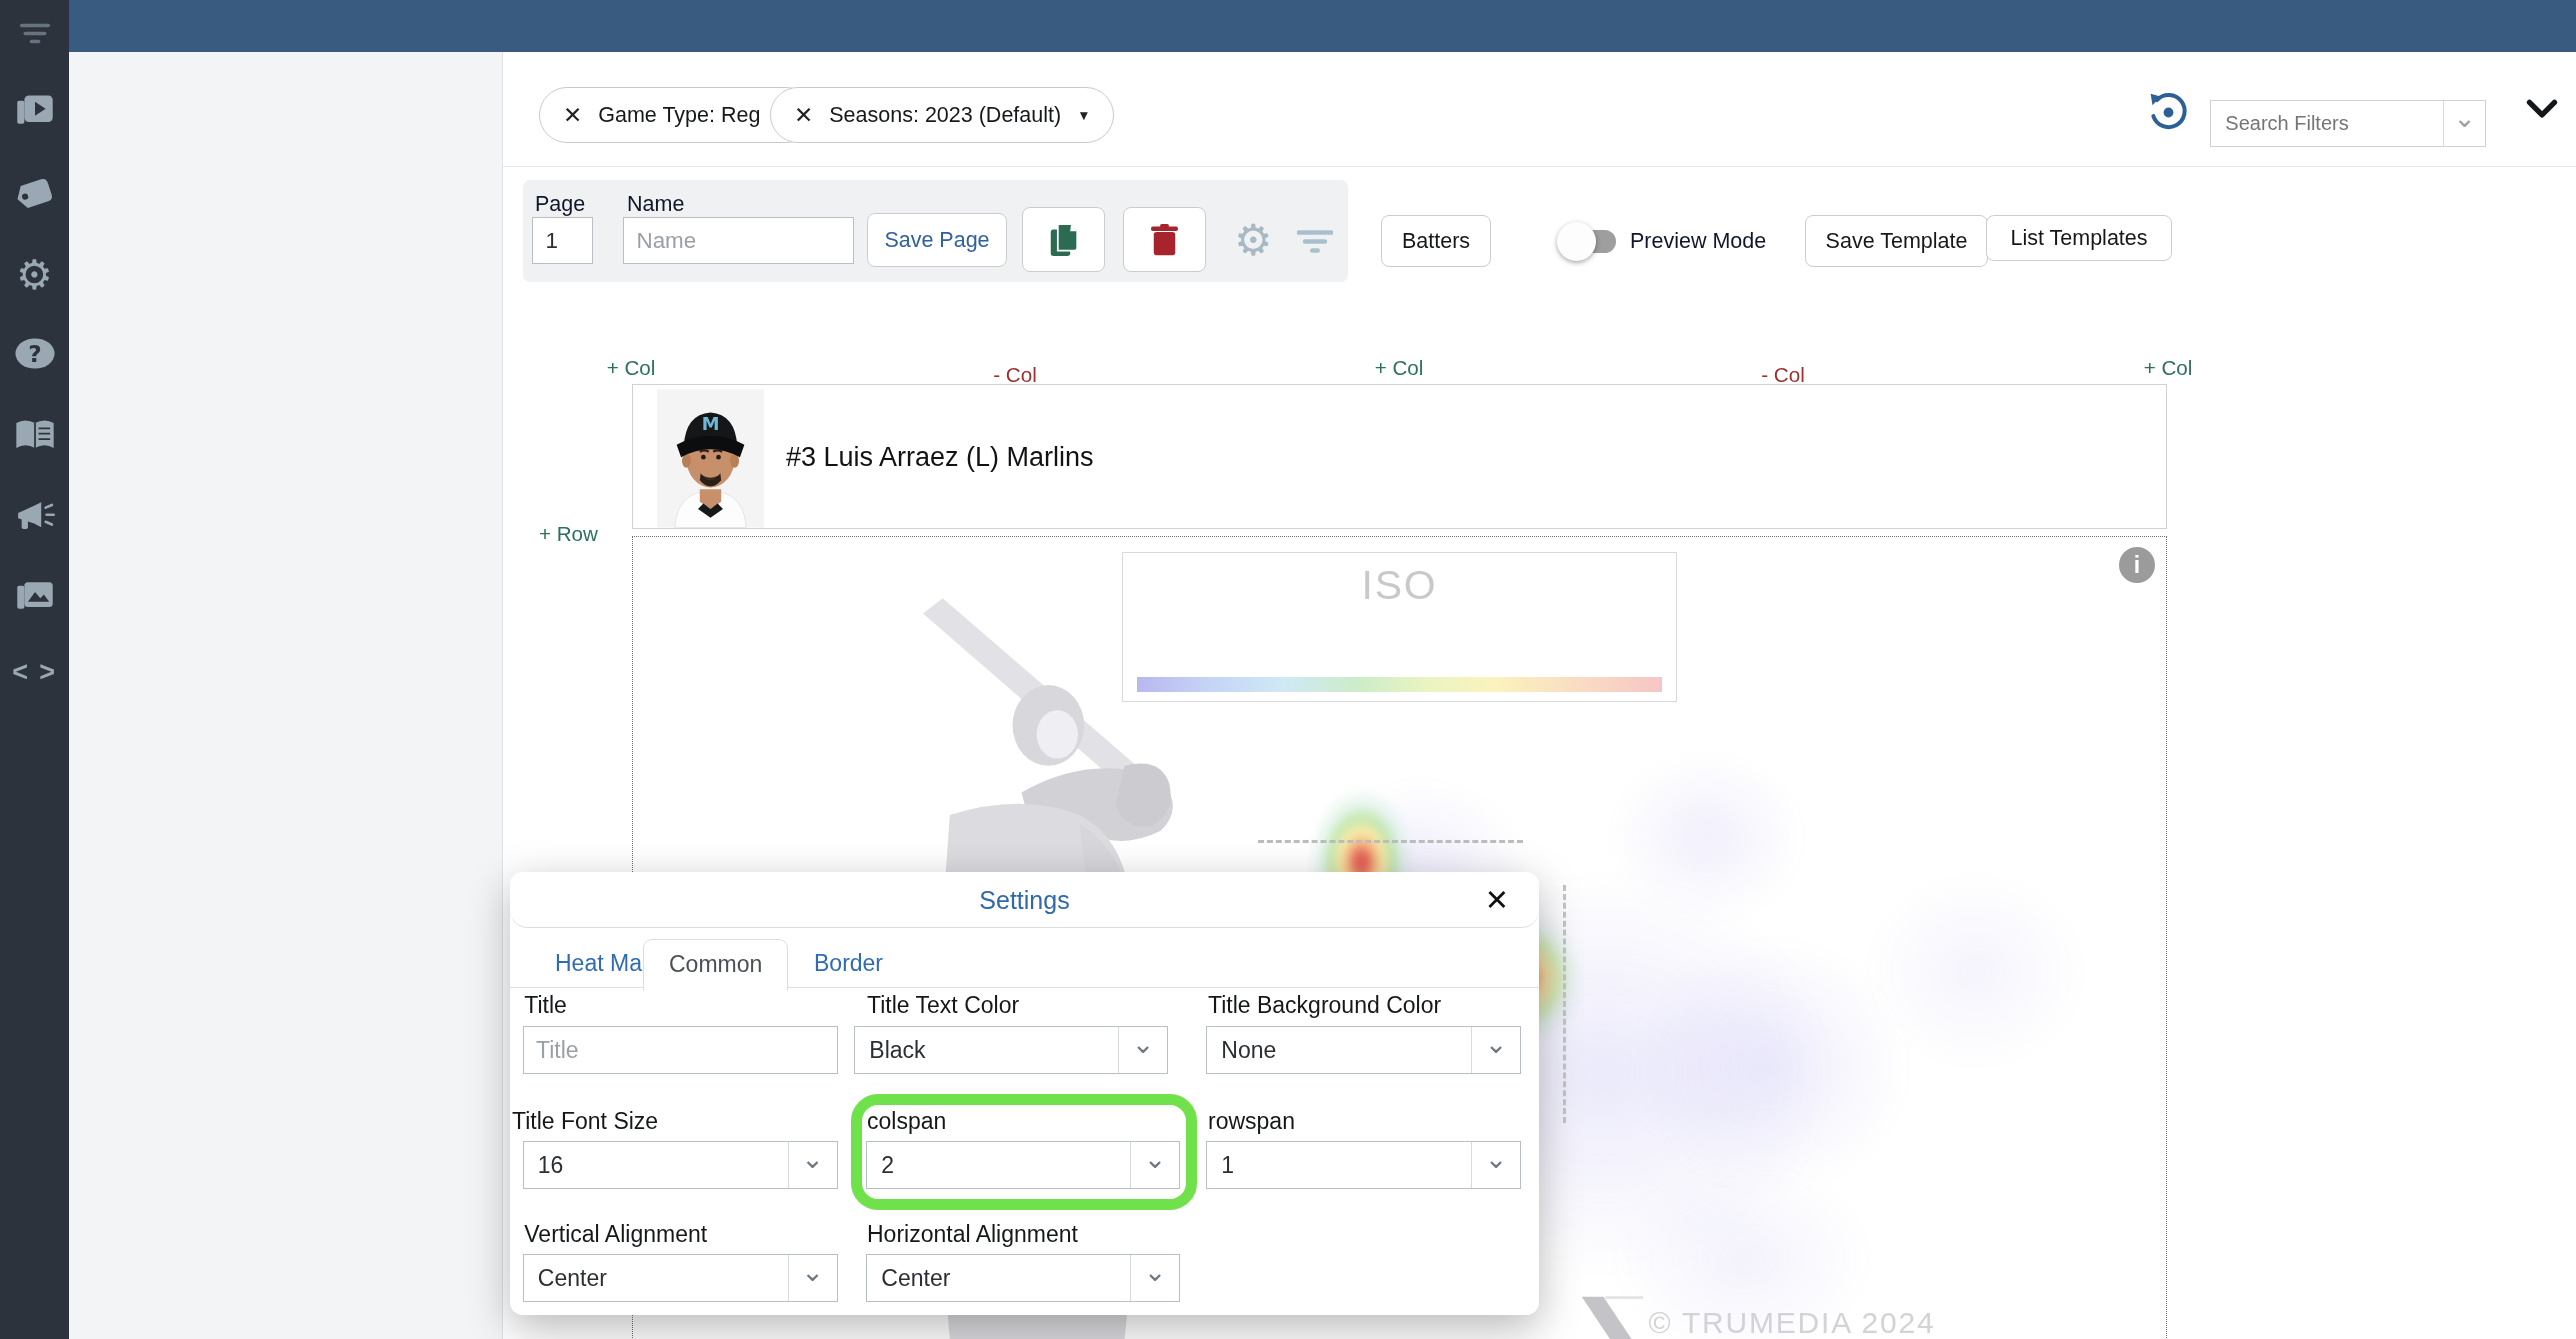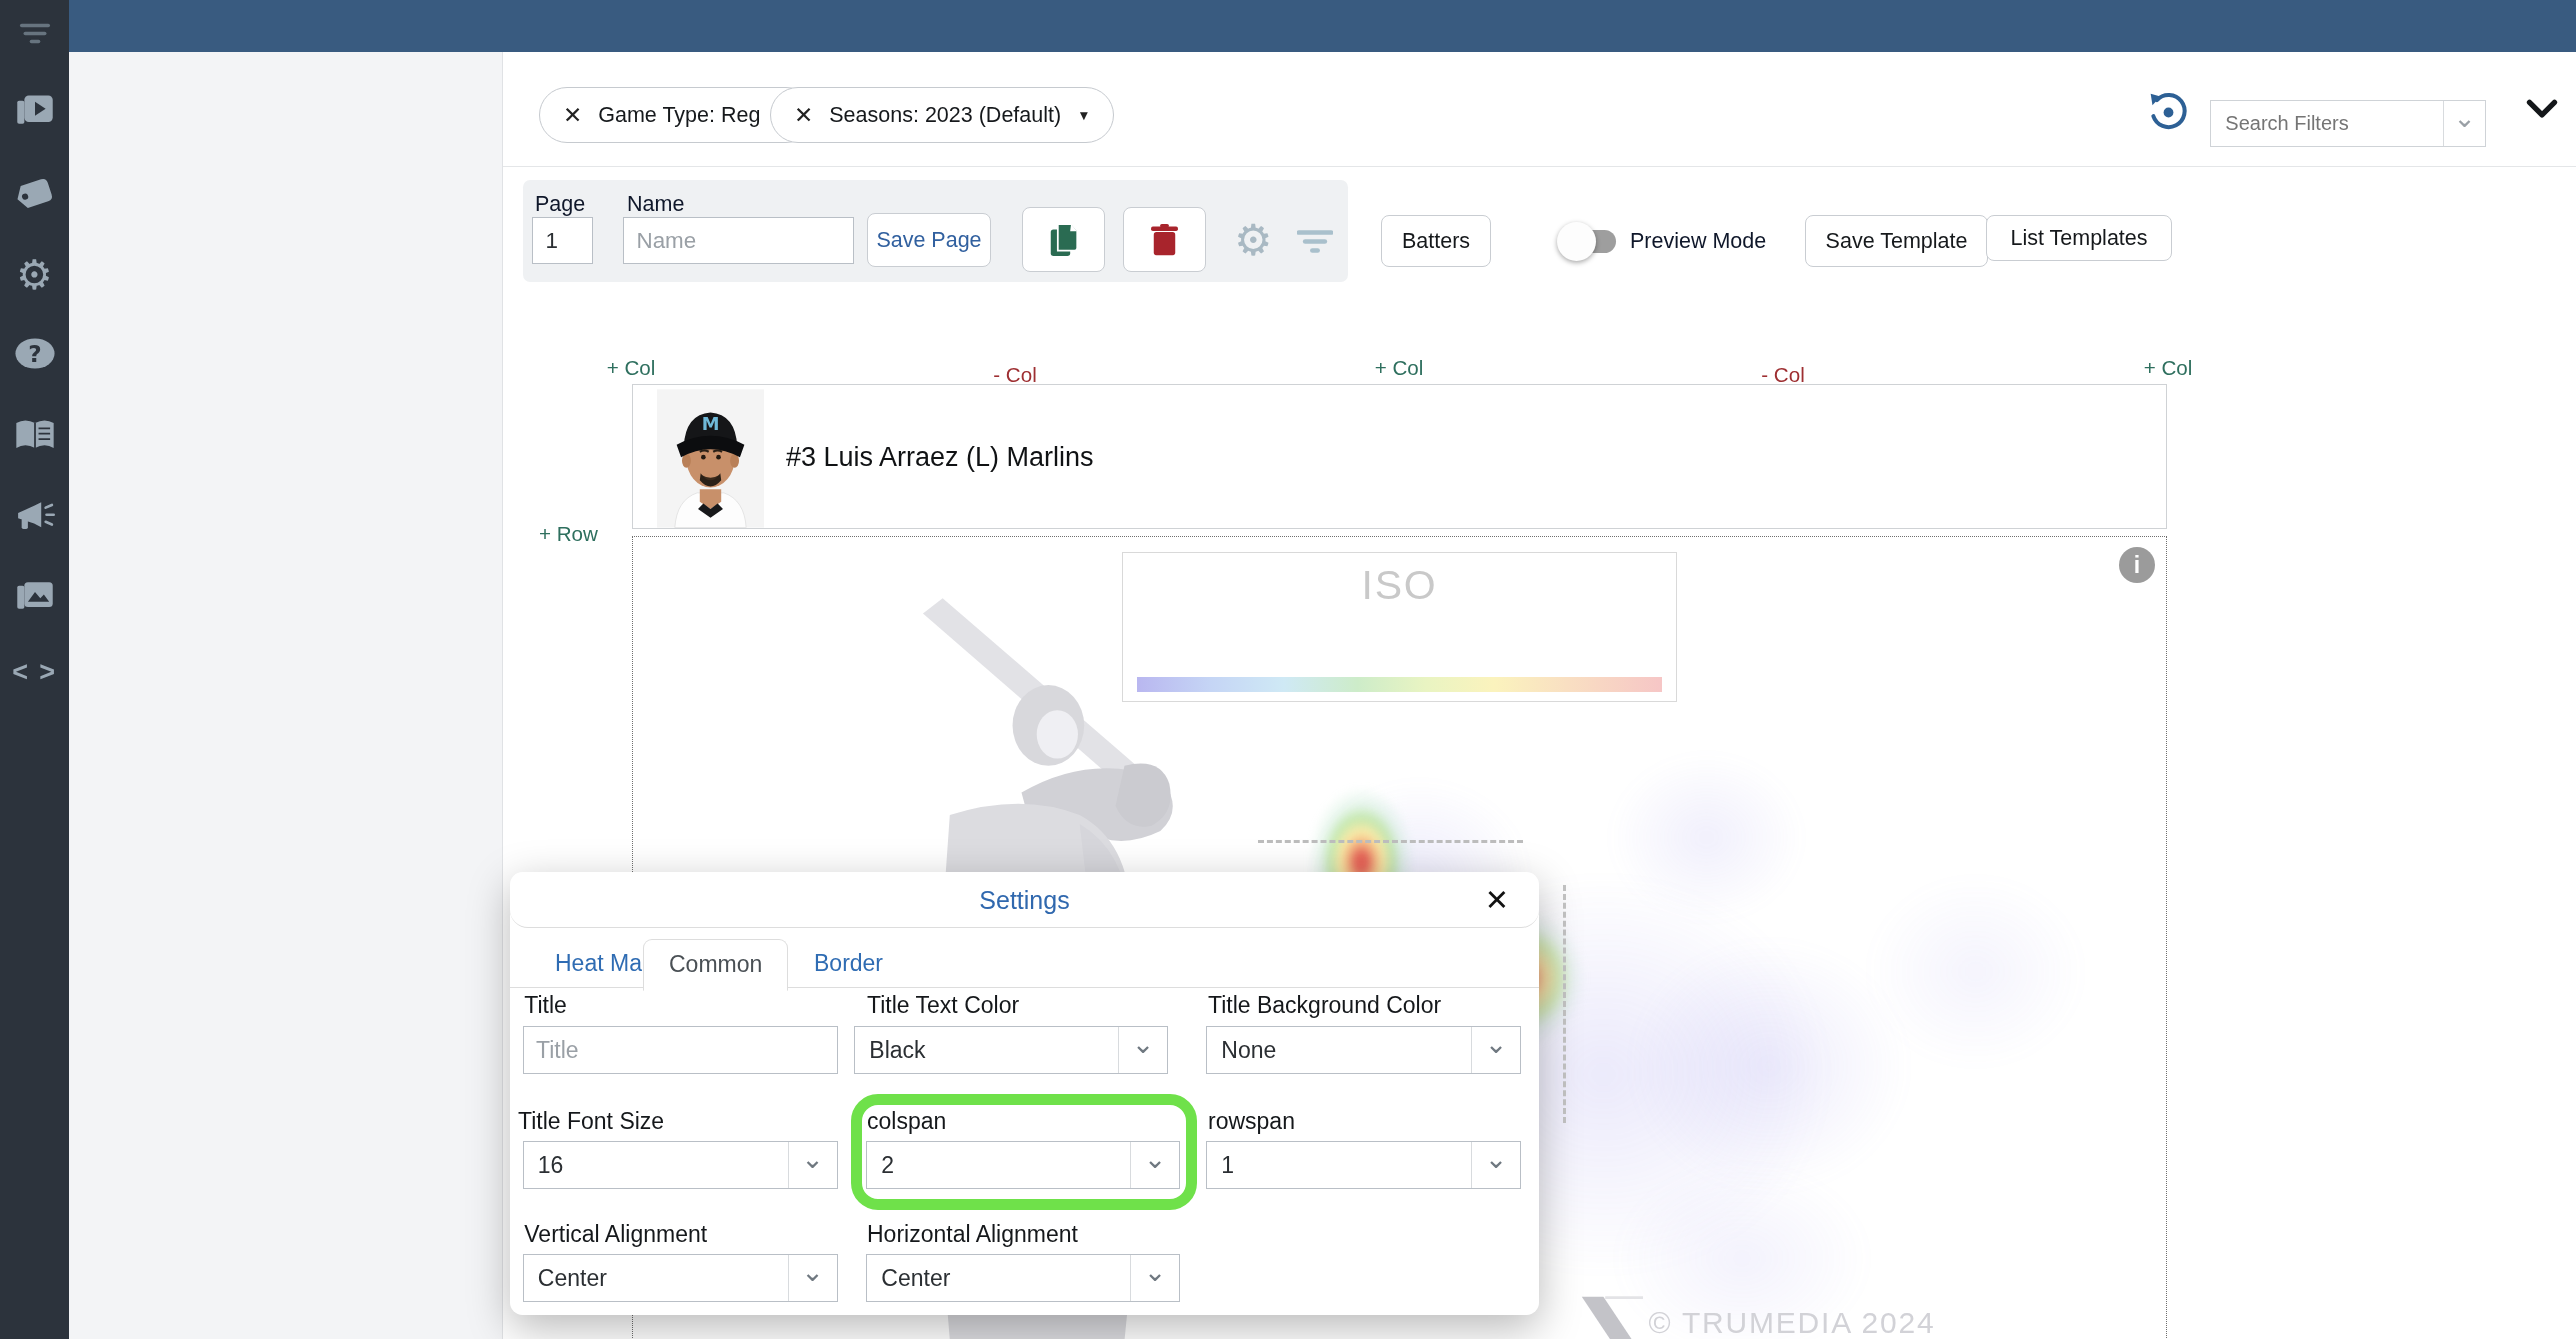--- a/index.html
+++ b/index.html
@@ -199,21 +199,21 @@
     <svg width="36" height="25" viewBox="0 0 40 28">
         <polyline points="6,6 20,20 34,6" fill="none" stroke="#14171a" stroke-width="6" stroke-linecap="round" stroke-linejoin="round"></polyline>
       </svg>
   </span>
 
   <div class="abs toolblock"></div>
   <span class="lbl" style="left:535px;top:192px">Page</span>
   <input class="inp" style="left: 532px; top: 217px; width: 61px; height: 47px;" value="1">
   <span class="lbl" style="left:627px;top:192px">Name</span>
   <input class="inp" style="left: 623px; top: 217px; width: 231px; height: 47px;" placeholder="Name">
-  <button class="btn" style="left:867px;top:213px;width:124px;height:54px;color:#31609f">Save Page</button>
+  <button class="btn" style="left:867px;top:213px;width:140px;height:54px;color:#31609f">Save Page</button>
   <button class="btn" style="left:1022px;top:207px;width:83px;height:65px">
     <svg width="30" height="36" viewBox="0 0 34 40">
         <rect x="2" y="8" width="22" height="30" rx="3" fill="#2a6b52"></rect>
         <path d="M10 2 L26 2 L32 9 L32 29 Q32 32 29 32 L10 32 Z" fill="#2a6b52" stroke="#fff" stroke-width="2"></path>
         <polygon points="25,2 32,10 24,10" fill="#fff"></polygon>
       </svg>
   </button>
   <button class="btn" style="left:1123px;top:207px;width:83px;height:65px">
     <svg width="29" height="34" viewBox="0 0 32 38">
         <rect x="4" y="10" width="24" height="26" rx="3" fill="#a8242c"></rect>
@@ -327,21 +327,21 @@
     <div class="sel" style="left:344px;top:154px;width:314px;height:48px">
       <span class="val" style="font-size:23px">Black</span>
       <span class="chev">⌄</span>
     </div>
     <span class="mlbl" style="left:698px;top:120px">Title Background Color</span>
     <div class="sel" style="left:696px;top:154px;width:315px;height:48px">
       <span class="val" style="font-size:23px">None</span>
       <span class="chev">⌄</span>
     </div>
 
-    <span class="mlbl" style="left:8px;top:236px">Title Font Size</span>
+    <span class="mlbl" style="left:2px;top:236px">Title Font Size</span>
     <div class="sel" style="left:12.5px;top:269px;width:315px;height:48px">
       <span class="val" style="font-size:23px">16</span>
       <span class="chev">⌄</span>
     </div>
     <span class="mlbl" style="left:357px;top:236px">colspan</span>
     <div class="sel" style="left:356px;top:269px;width:314px;height:48px">
       <span class="val" style="font-size:23px">2</span>
       <span class="chev">⌄</span>
     </div>
     <span class="mlbl" style="left:698px;top:236px">rowspan</span>

